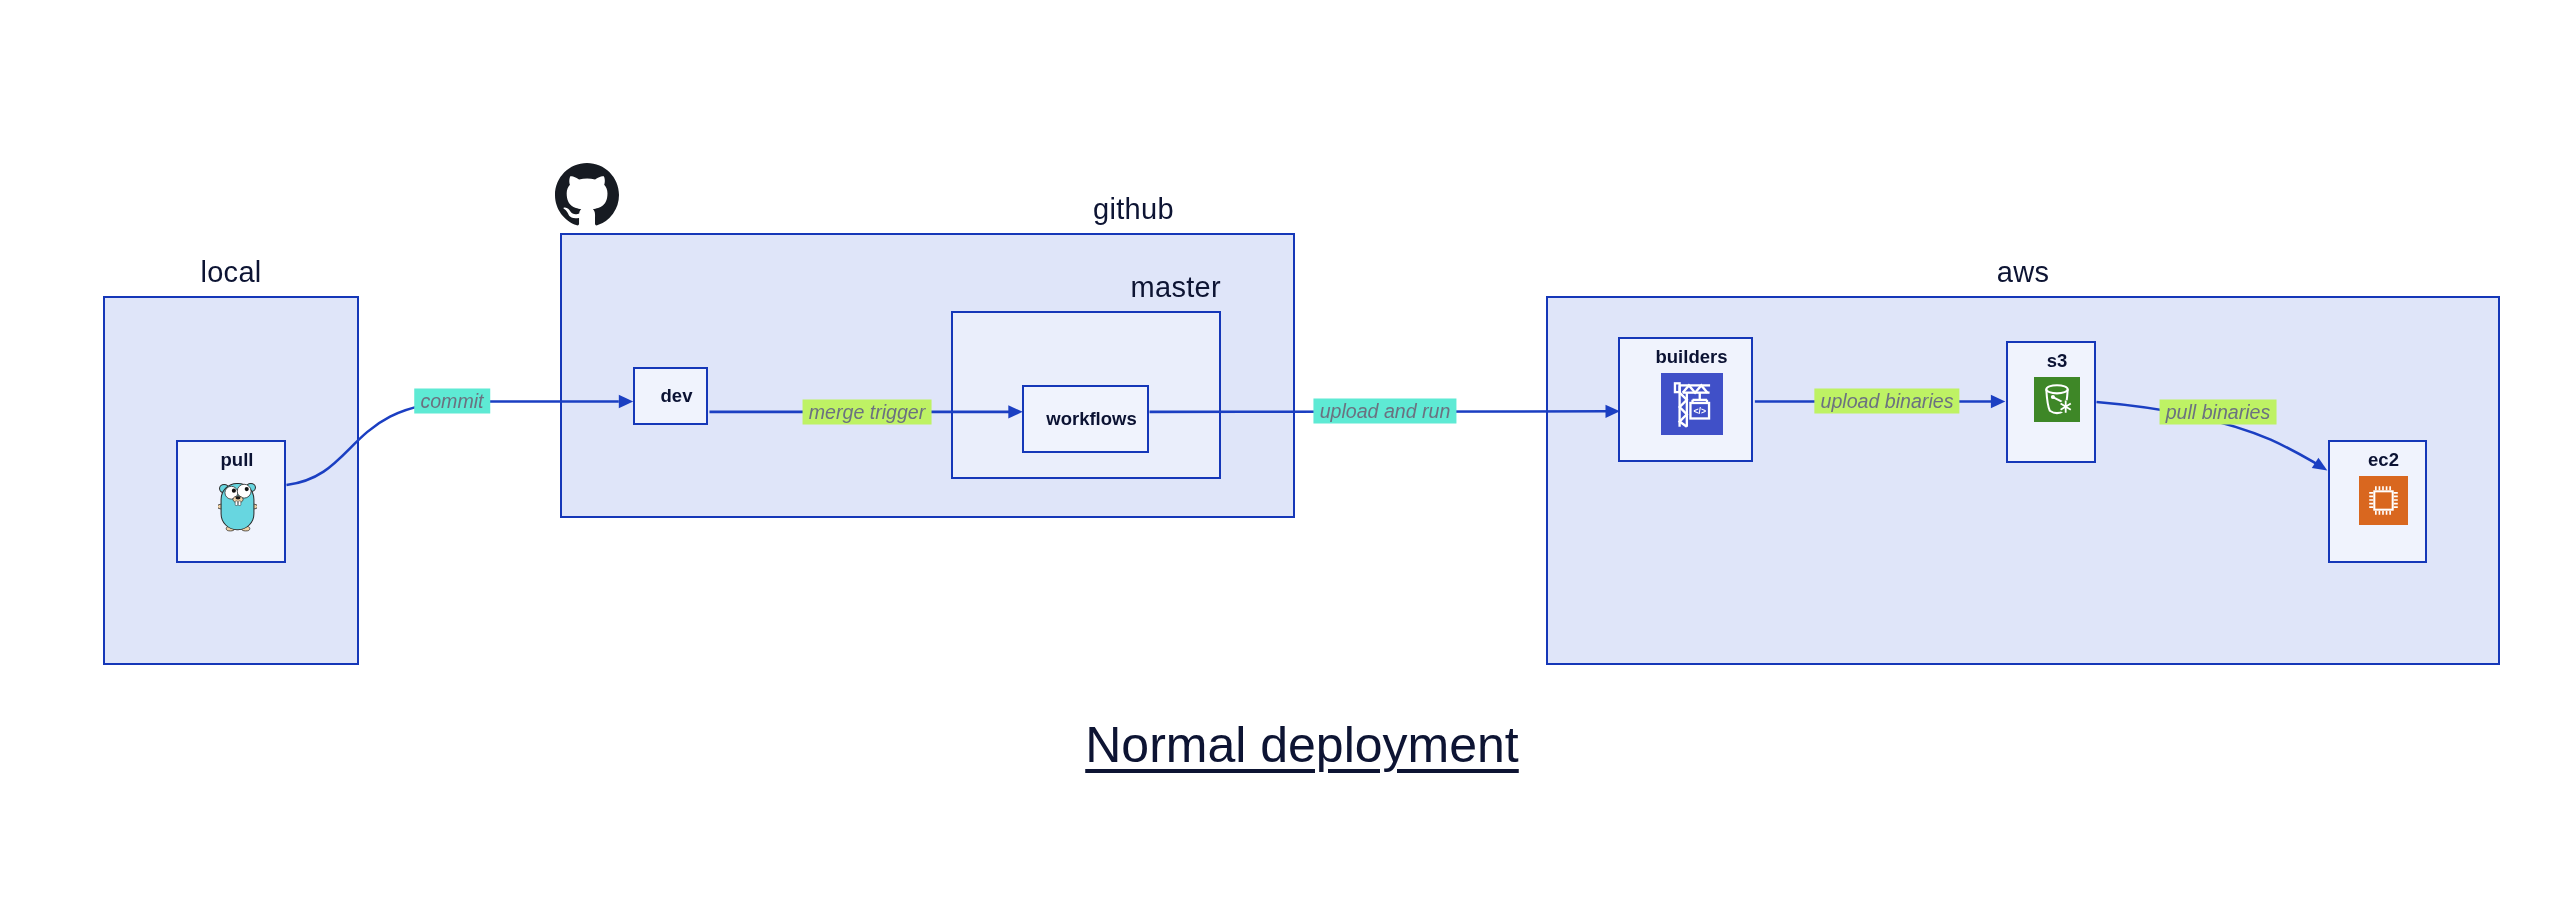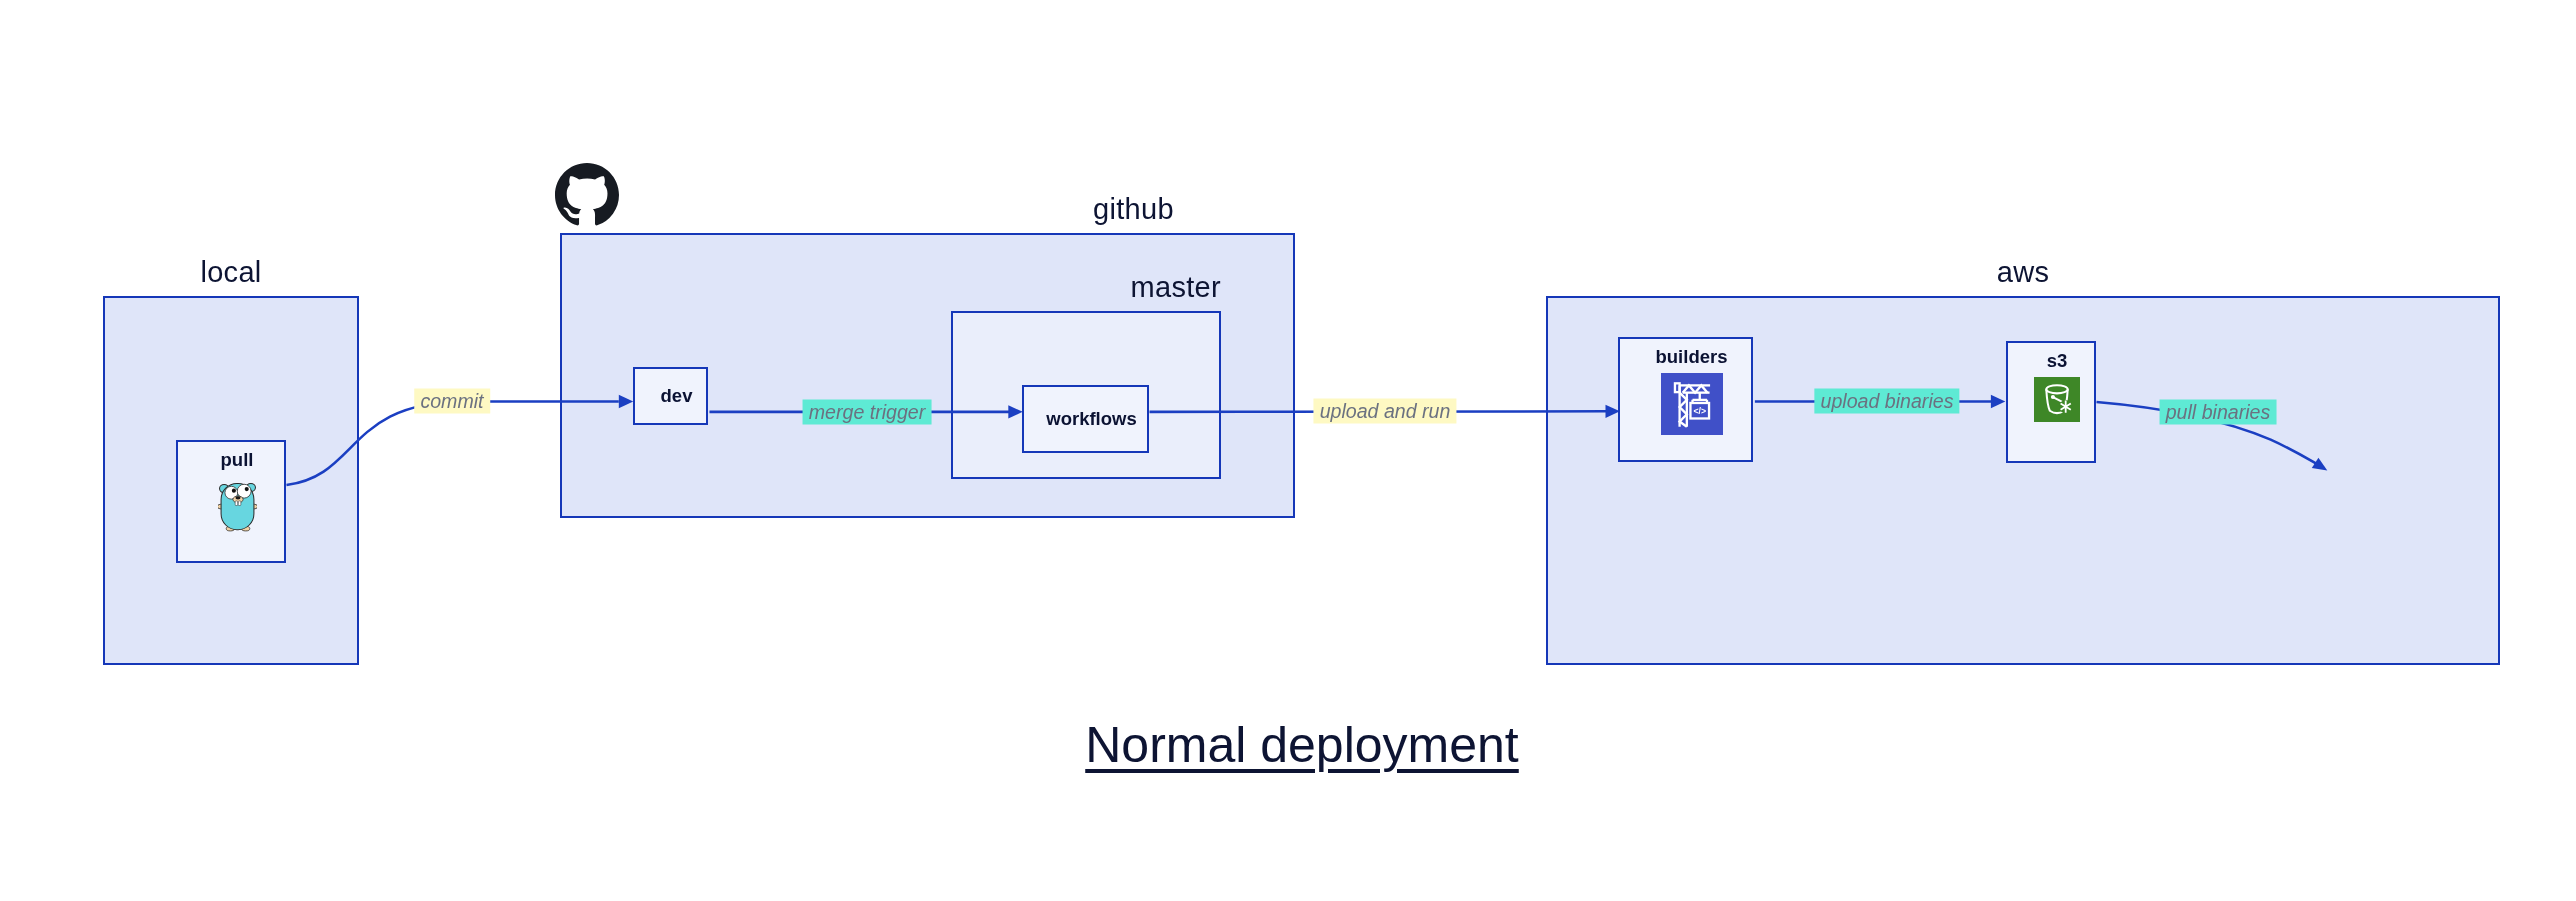--- a/index.html
+++ b/index.html
@@ -57,22 +57,22 @@
   .edge-label {
     position: absolute;
     transform: translate(-50%, -50%);
     color: #6b7180;
     font-size: 19.6px;
     font-style: italic;
     padding: 1px 6.2px;
     white-space: nowrap;
     z-index: 5;
   }
-  .bg-white { background: #fef9c3; }
-  .bg-fill { background: #5eead4; }
+  .bg-white { background: #5eead4; }
+  .bg-fill { background: #bef264; }
 
   
   .diagram-title {
     position: absolute;
     left: 0; top: 716px;
     width: 100%;
     text-align: center;
     color: #0d1433;
     font-size: 50px;
     font-weight: 500;
@@ -194,17 +194,32 @@
         </g>
         <circle cx="37" cy="39" r="4" fill="#ffffff"></circle>
         <circle cx="62" cy="58" r="13" fill="#3e8727"></circle>
         <g stroke="#ffffff" stroke-width="3.5" fill="none">
           <path d="M62 46 V70 M52 52 L72 64 M72 52 L52 64"></path>
         </g>
       </svg>
     </div>
   </div>
 
+  <div class="node" style="left:2328px; top:440px; width:99px; height:123px;">
+    <div class="node-label">ec2</div>
+    <div class="node-icon">
+      <svg width="49" height="49" viewBox="0 0 96 96">
+        <rect x="0" y="0" width="96" height="96" fill="#d9671f"></rect>
+        <rect x="30" y="30" width="36" height="36" fill="none" stroke="#ffffff" stroke-width="4"></rect>
+        <g stroke="#ffffff" stroke-width="3.2" fill="none">
+          <path d="M33 20 V28 M40 20 V28 M47 20 V28 M54 20 V28 M61 20 V28"></path>
+          <path d="M33 68 V76 M40 68 V76 M47 68 V76 M54 68 V76 M61 68 V76"></path>
+          <path d="M20 33 H28 M20 40 H28 M20 47 H28 M20 54 H28 M20 61 H28"></path>
+          <path d="M68 33 H76 M68 40 H76 M68 47 H76 M68 54 H76 M68 61 H76"></path>
+        </g>
+      </svg>
+    </div>
+  </div>
 
   <div class="diagram-title">Normal deployment</div>
 
 </div>
 
 
 </body></html>

